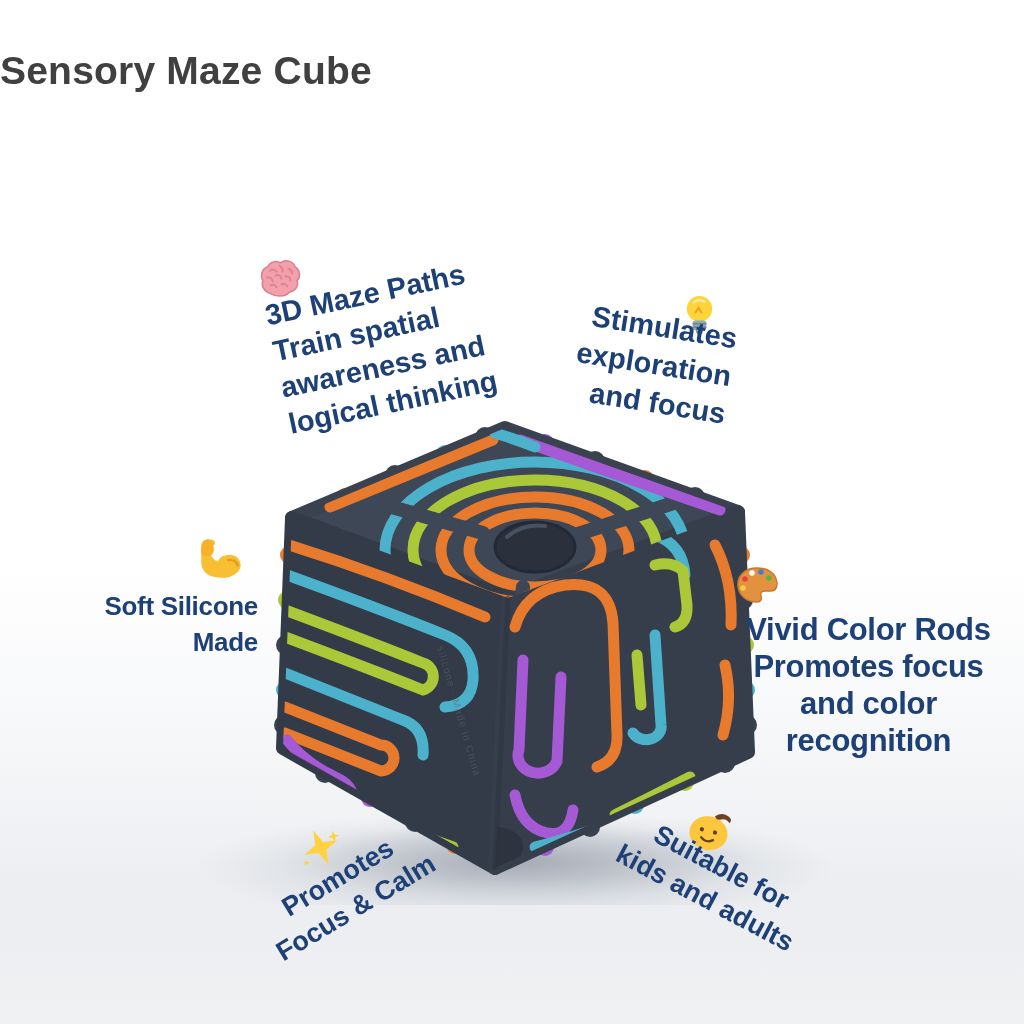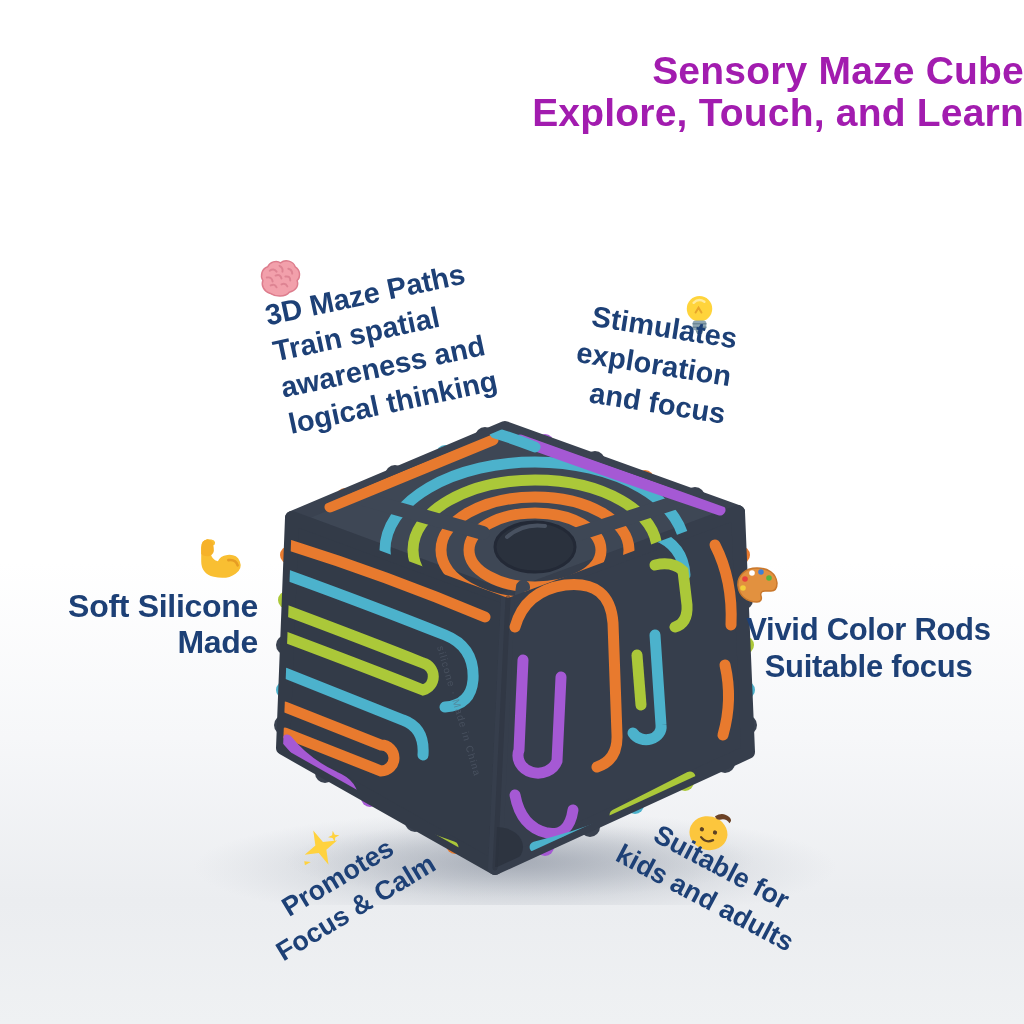--- a/index.html
+++ b/index.html
@@ -3,49 +3,48 @@
 <meta charset="utf-8">
 <style>
   html,body{margin:0;padding:0;}
   body{
     width:1024px;height:1024px;position:relative;overflow:hidden;
     font-family:"Liberation Sans",sans-serif;
     background:linear-gradient(180deg,#ffffff 0%,#ffffff 55%,#f6f7f9 72%,#ebedf0 88%,#eff1f3 100%);
   }
   .abs{position:absolute;}
   .title{
-    left:0;top:50px;width:100%;text-align:right;
-    font-size:39px;font-weight:bold;color:#a21caf;line-height:42px;letter-spacing:.2px;
+    left:0;top:50px;width:100%;text-align:left;
+    font-size:39px;font-weight:bold;color:#404040;line-height:42px;letter-spacing:.2px;
   }
   .callout{color:#1d4076;font-weight:bold;}
   .callout p{margin:0;}
   .c-maze{left:262px;top:298px;width:270px;font-size:29px;line-height:37px;
     transform:rotate(-12deg);transform-origin:0 0;text-align:left;}
   .i-maze{left:256px;top:256px;width:47px;height:47px;}
   .c-stim{left:528px;top:320px;width:212px;font-size:29px;line-height:38px;
     transform:rotate(9deg);transform-origin:100% 0;text-align:right;}
   .i-stim{left:676px;top:292px;width:47px;height:47px;}
-  .c-soft{left:8px;top:588px;width:250px;font-size:32px;line-height:36px;text-align:right;letter-spacing:-.3px;}
+  .c-soft{left:8px;top:588px;width:250px;font-size:26px;line-height:36px;text-align:right;letter-spacing:-.3px;}
   .i-soft{left:196px;top:532px;width:50px;height:50px;}
   .c-vivid{left:721px;top:611px;width:295px;font-size:31px;line-height:37px;text-align:center;letter-spacing:-.3px;}
   .i-vivid{left:733px;top:562px;width:48px;height:48px;}
   .c-promotes{left:238px;top:858px;width:218px;font-size:27px;line-height:35px;
     transform:rotate(-31deg);text-align:center;}
   .i-promotes{left:294px;top:824px;width:50px;height:50px;transform:rotate(-10deg);}
   .c-suitable{left:592px;top:848px;width:242px;font-size:27px;line-height:35px;
     transform:rotate(28deg);text-align:center;}
   .i-suitable{left:682px;top:804px;width:54px;height:54px;}
   .product-svg{left:185px;top:395px;width:660px;height:510px;}
 </style>
 </head>
 <body>
 
 <div class="abs title">
   <div>Sensory Maze Cube</div>
-  <div>Explore, Touch, and Learn</div>
 </div>
 
 <svg class="abs product-svg" viewBox="0 0 660 510" xmlns="http://www.w3.org/2000/svg">
   <defs>
     <radialGradient id="shGrad" cx="50%" cy="50%" r="50%">
       <stop offset="0%" stop-color="rgba(145,152,165,0.55)"></stop>
       <stop offset="55%" stop-color="rgba(160,167,178,0.28)"></stop>
       <stop offset="100%" stop-color="rgba(180,186,196,0)"></stop>
     </radialGradient>
     <clipPath id="topClip">
@@ -180,21 +179,23 @@
 <svg class="abs i-vivid" viewBox="0 0 48 48">
   <path d="M24,6 C12,6 4,14 5,24 C6,34 14,40 24,40 C28,40 29,37 28,34 C27,31 29,29 32,29 L38,29 C42,29 44,26 44,21 C43,11 35,6 24,6 Z" fill="#e2913f" stroke="#c9772b" stroke-width="1.5"></path>
   <circle cx="12" cy="17" r="2.8" fill="#e8423d"></circle>
   <circle cx="19" cy="11" r="2.8" fill="#ffffff"></circle>
   <circle cx="28" cy="10" r="2.8" fill="#3f7fd6"></circle>
   <circle cx="36" cy="16" r="2.8" fill="#59b43f"></circle>
   <circle cx="10" cy="26" r="2.8" fill="#f2ce3a"></circle>
 </svg>
 <div class="abs callout c-vivid">
   <p>Vivid Color Rods</p>
-  <p>Suitable focus</p>
+  <p>Promotes focus</p>
+  <p>and color</p>
+  <p>recognition</p>
 </div>
 
 <svg class="abs i-promotes" viewBox="0 0 48 48">
   <path d="M26,5 L30,19 L43,23 L30,27 L26,41 L22,27 L9,23 L22,19 Z" fill="#ffd23e" transform="rotate(-14 26 23)"></path>
   <path d="M40,9 l1.3,4.2 4.2,1.3 -4.2,1.3 -1.3,4.2 -1.3,-4.2 -4.2,-1.3 4.2,-1.3 Z" fill="#ffd23e"></path>
   <path d="M8,33 l6,2 -6,2 Z" fill="#ffd23e"></path>
 </svg>
 <div class="abs callout c-promotes">
   <p>Promotes</p>
   <p>Focus &amp; Calm</p>

